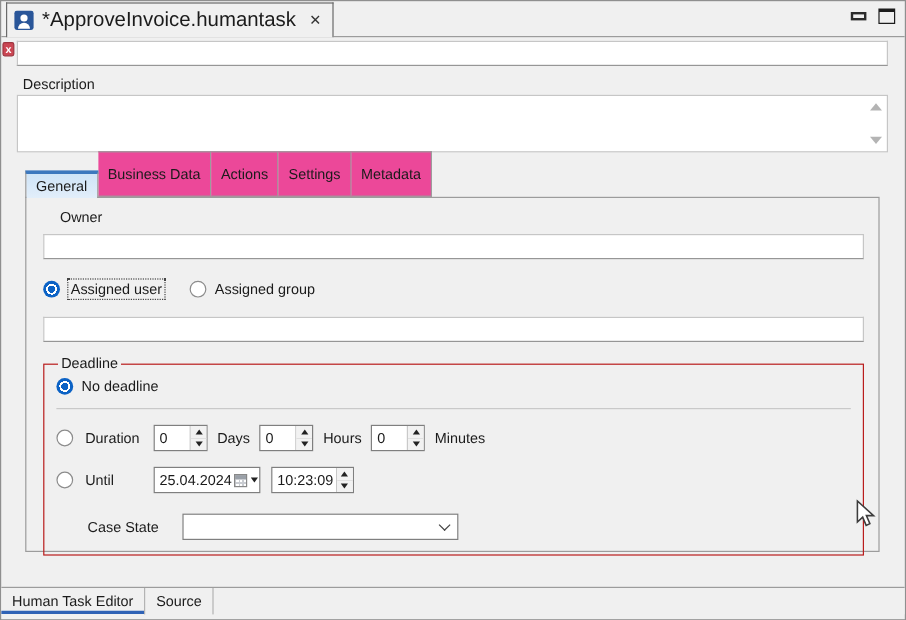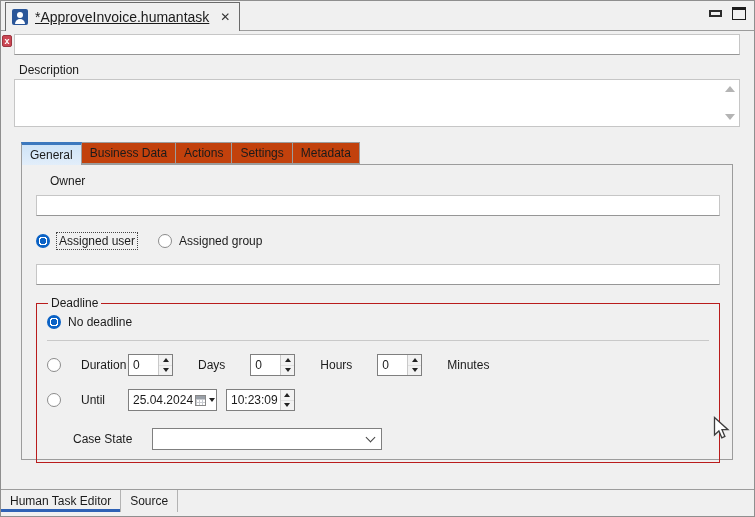--- a/index.html
+++ b/index.html
@@ -8,21 +8,21 @@
 
   .window { position:relative; width:755px; height:517px; background:#f0f0f0;
             border:1px solid #8f8f8f; overflow:hidden; }
 
   
   .editor-tabbar { position:relative; height:30px; }
   .editor-tabbar .strip-line { position:absolute; left:0; right:0; bottom:0; height:1px; background:#9c9c9c; }
   .editor-tab { position:absolute; left:4px; top:1px; height:29px; z-index:2;
                 display:flex; align-items:center; gap:7px; padding:0 9px 0 6px;
                 background:#f0f0f0; border:1px solid #6a6a6a; border-bottom:none; }
-  .editor-tab .title { font-size:14px;text-decoration:underline; }
+  .editor-tab .title { font-size:17px; }
   .ht-icon { width:16px; height:16px; border-radius:2px; background:#2a5699; position:relative; flex:0 0 16px; }
   .ht-icon::before { content:""; position:absolute; left:5px; top:3px; width:6px; height:6px; border-radius:50%; background:#fff; }
   .ht-icon::after  { content:""; position:absolute; left:3px; top:10px; width:10px; height:5px; border-radius:5px 5px 0 0; background:#fff; }
   .tab-close { font-size:12px; color:#333; margin-left:4px; cursor:default; }
 
   .win-controls { position:absolute; right:8px; top:6px; display:flex; gap:10px; align-items:center; }
   .min-icon { width:13px; height:7px; border:2px solid #2b2b2b; background:transparent; }
   .max-icon { width:14px; height:13px; border:1px solid #1c1c1c; border-top:3px solid #1c1c1c; }
 
   
@@ -40,22 +40,22 @@
   .textarea { width:100%; height:48px; border:1px solid #c6c6c6; background:#fff;
               resize:none; font-family:inherit; font-size:12px; padding:2px 16px 2px 4px; display:block; }
   .scroll-arrow { position:absolute; right:5px; width:0; height:0;
                   border-left:5px solid transparent; border-right:5px solid transparent; }
   .scroll-arrow.up   { top:7px;    border-bottom:6px solid #b4b4b4; }
   .scroll-arrow.down { bottom:7px; border-top:6px solid #b4b4b4; }
 
   
   .tabfolder { margin:15px 7px 0 7px; }
   .ftabs { display:flex; height:22px; align-items:flex-end; }
-  .ftab { height:22px; display:flex; align-items:center; padding:0 8px;
-          border:1px solid #9c9c9c; border-left:none; background:#c2410c; position:relative; }
+  .ftab { height:38px; display:flex; align-items:center; padding:0 8px;
+          border:1px solid #9c9c9c; border-left:none; background:#ec4899; position:relative; }
   .ftab:first-child { border-left:1px solid #9c9c9c; }
   .ftab.selected { height:23px; margin-bottom:-1px; z-index:2;
                    background:linear-gradient(#cfe4f7,#e2eefa);
                    border-top:3px solid #3c78be; border-left:1px solid #9c9c9c; border-bottom:none; }
   .fpanel { border:1px solid #9c9c9c; background:#f0f0f0; height:296px; padding:8px 12px 0 14px; }
 
   .owner-lbl { margin-top:1px; margin-left:14px; }
   .owner-input { margin-top:7px; }
   .radio-row { margin-top:17px; display:flex; align-items:center; gap:7px; }
   .radio { width:14px; height:14px; border-radius:50%; background:#fff; border:1px solid #8c8c8c; flex:0 0 14px; }
@@ -64,23 +64,23 @@
   .focus-dotted { outline:1px dotted #444; padding:1px 2px; }
   .group-gap { margin-left:14px; }
   .assignee-input { margin-top:15px; }
 
   
   fieldset.deadline { margin-top:11px; border:1px solid #b91c1c; padding:2px 8px 12px 10px; }
   fieldset.deadline legend { padding:0 3px; margin-left:1px; }
   .dl-row { display:flex; align-items:center; margin-top:13px; }
   .dl-row.first { margin-top:3px;align-items:center; }
   .dl-sep { border:none; border-top:1px solid #c9c9c9; margin:11px 2px 0 0; }
-  .rcol { display:flex; gap:20px; width:81px; flex:0 0 81px; }
+  .rcol { display:flex; gap:10px; width:81px; flex:0 0 81px; }
   .rcol.case { padding-left:2px;margin-left:24px; }
-  .unit-lbl { margin:0 25px; }
+  .unit-lbl { margin:0 8px; }
 
   .spin, .datecombo, .combobox { display:flex; align-items:stretch; height:22px;
         border:1px solid #7f7f7f; background:#fff; }
   .spin-val { width:29px; padding:3px 3px 0 4px; font-size:12px; }
   .spin-val.time { width:auto; padding-right:2px; }
   .spin-btns { display:flex; flex-direction:column; width:14px; border-left:1px solid #c9c9c9; }
   .spin-btn { flex:1; background:#f2f2f2; display:flex; align-items:center; justify-content:center; }
   .spin-btn.up { border-bottom:1px solid #e0e0e0; }
   .tri-up   { width:0; height:0; border-left:3px solid transparent; border-right:3px solid transparent; border-bottom:4px solid #222; }
   .tri-down { width:0; height:0; border-left:3px solid transparent; border-right:3px solid transparent; border-top:4px solid #222; }

